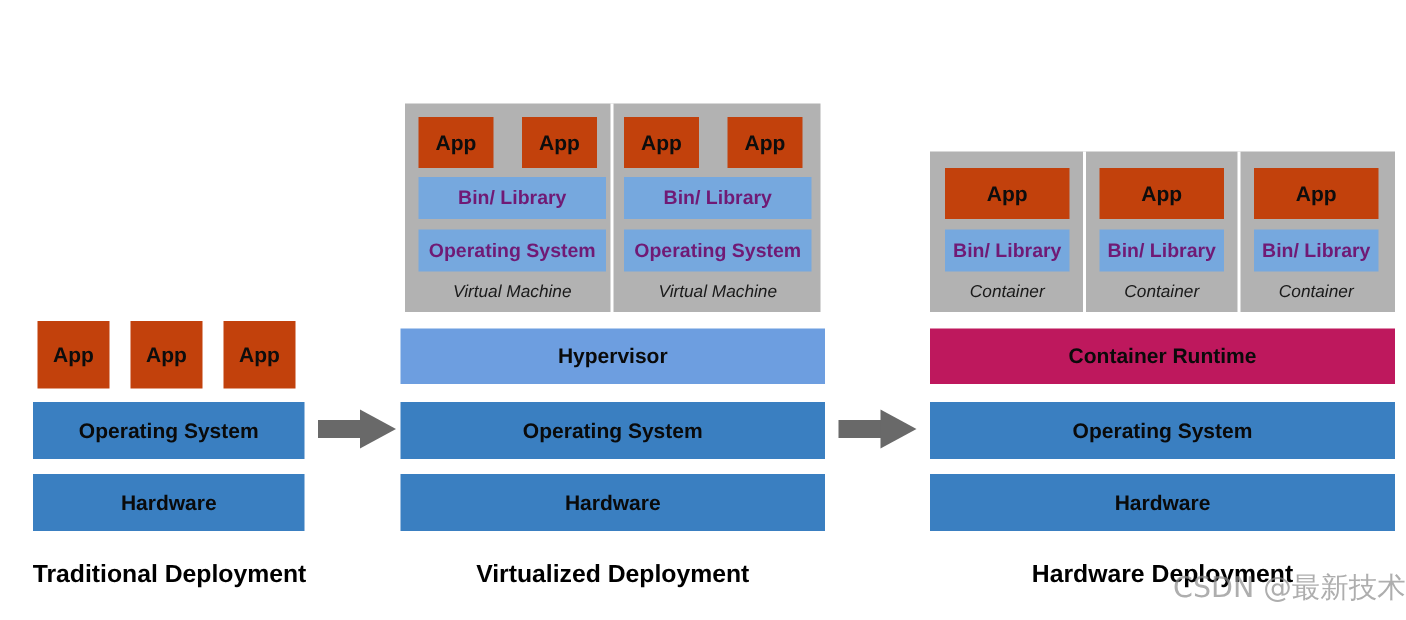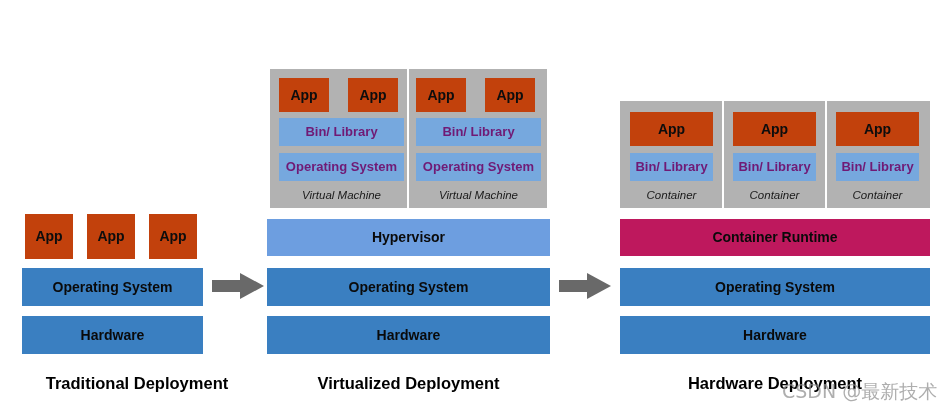--- a/index.html
+++ b/index.html
@@ -133,21 +133,21 @@
 
   <div>
 
     <div class="box app" style="left:25px;  top:214px; width:48px; height:45px;">App</div>
     <div class="box app" style="left:87px;  top:214px; width:48px; height:45px;">App</div>
     <div class="box app" style="left:149px; top:214px; width:48px; height:45px;">App</div>
 
     <div class="box bar-mid" style="left:22px; top:268px; width:181px; height:38px;">Operating System</div>
     <div class="box bar-mid" style="left:22px; top:316px; width:181px; height:38px;">Hardware</div>
 
-    <div class="col-title" style="left:0px; top:374px; width:226px;margin-left:24px;">Traditional Deployment</div>
+    <div class="col-title" style="left:0px; top:374px; width:226px;">Traditional Deployment</div>
   </div>
 
   <div class="arrow" style="left:212px; top:273px;">
     <div class="shaft"></div>
     <div class="head"></div>
   </div>
 
   <div>
 
     <div class="panel-gray" style="position:absolute; left:270px; top:69px; width:277px; height:139px;">

